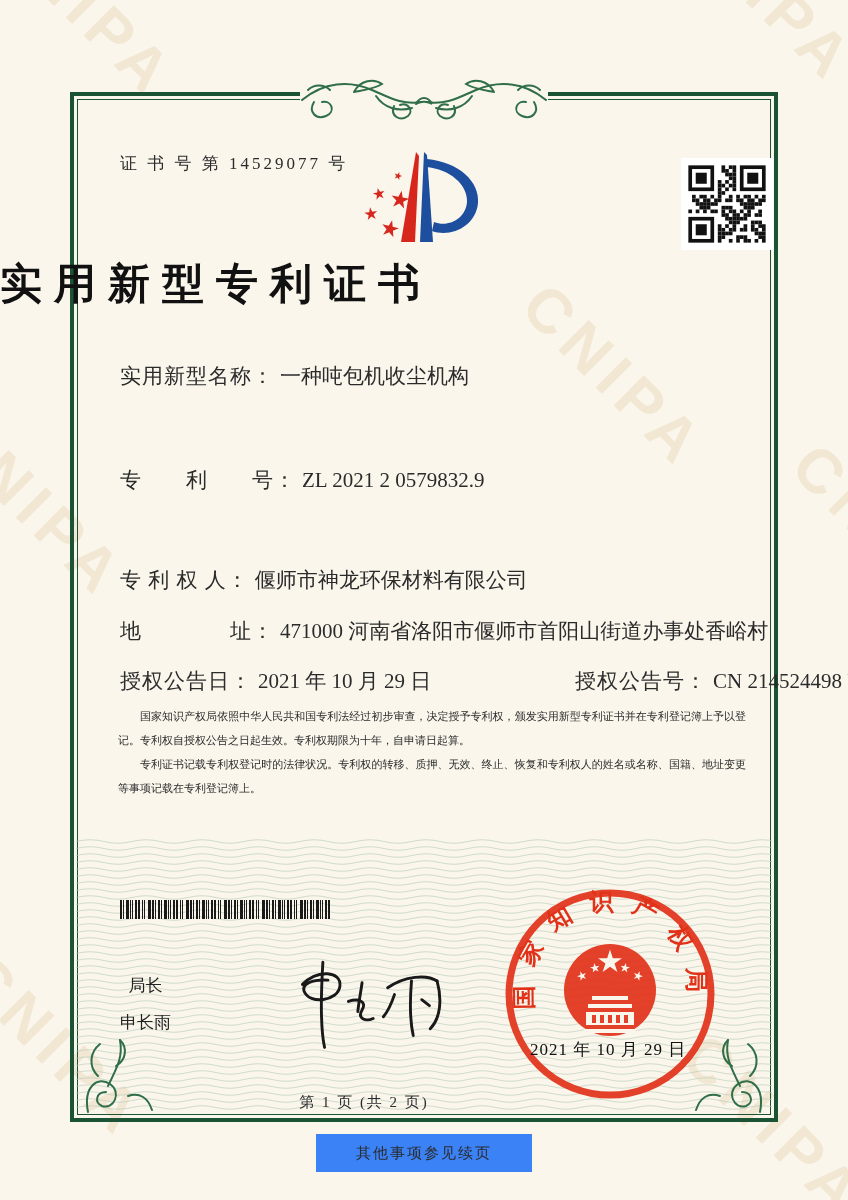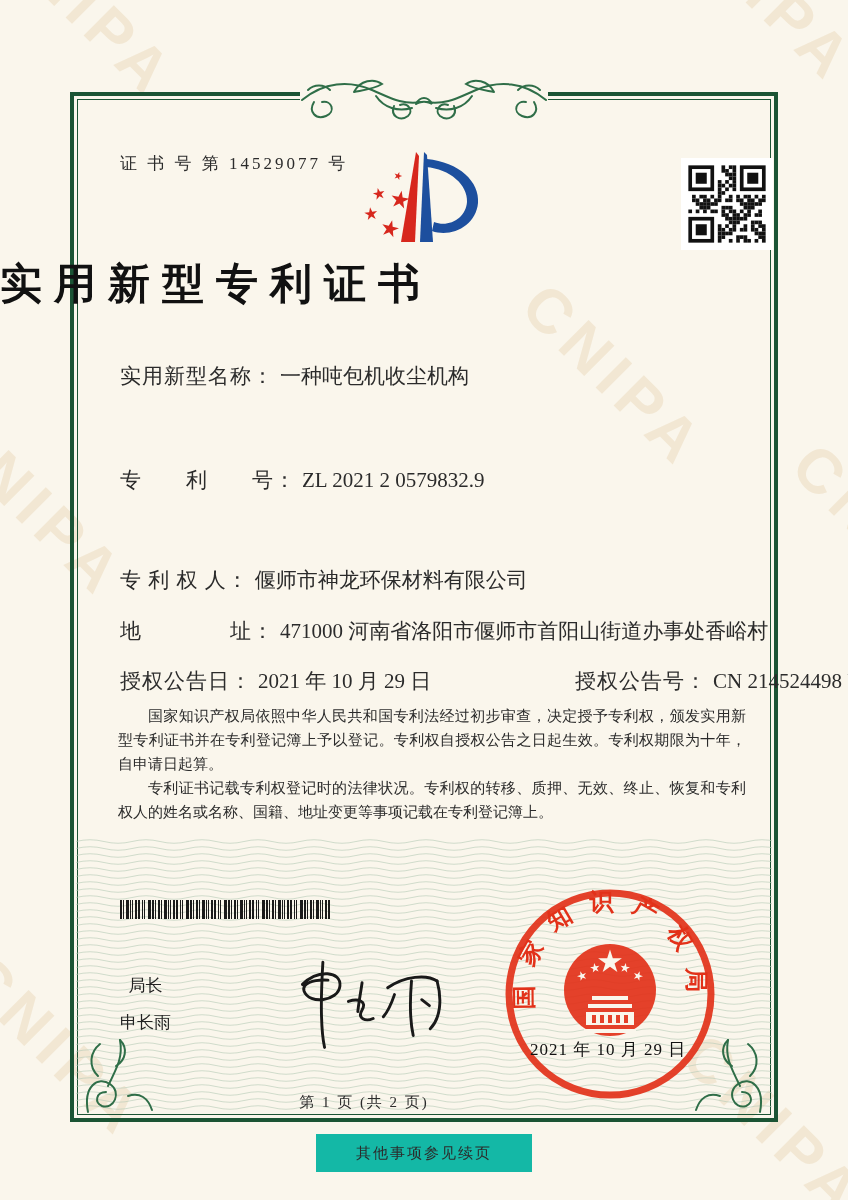--- a/index.html
+++ b/index.html
@@ -30,35 +30,35 @@
   .title{
     position:absolute;left:0;top:252px;width:848px;text-align:left;
     font-size:42px;font-weight:bold;letter-spacing:12px;color:#111;
   }
   .row{position:absolute;left:120px;width:620px;font-size:21px;white-space:nowrap;}
   .row .lbl{letter-spacing:1px;}
   .row .val{margin-left:6px;}
   .row2{position:absolute;left:455px;top:0;white-space:nowrap;}
   .paras{
     position:absolute;left:118px;top:700px;width:628px;
-    font-size:15px;line-height:24px;text-align:justify;
+    font-size:11px;line-height:24px;text-align:justify;
   }
   .paras p{margin:0;text-indent:2em;}
   .barcode{position:absolute;left:120px;top:896px;}
   .officer{position:absolute;left:120px;top:970px;font-family:"Liberation Sans","DejaVu Sans",sans-serif;font-size:17px;color:#222;}
   .officer div{margin-bottom:14px;text-align:center;}
   .signature{position:absolute;left:253px;top:948px;}
   .seal{position:absolute;left:500px;top:880px;width:220px;height:220px;}
   .seal-date{
     position:absolute;left:518px;top:1034px;width:180px;text-align:center;
     font-size:17px;color:#111;letter-spacing:1px;
   }
   .page-num{position:absolute;left:0;top:1089px;width:728px;text-align:center;font-size:15px;letter-spacing:2px;}
   .note-box{
-    position:absolute;left:316px;top:1130px;width:216px;height:38px;background:#14b8a6;
+    position:absolute;left:316px;top:1130px;width:216px;height:38px;background:#3b82f6;
     display:flex;align-items:center;justify-content:center;font-size:15px;letter-spacing:2px;
   }
   .ornament{position:absolute;left:294px;top:72px;width:260px;height:58px;z-index:3;}
   .corner-fl{position:absolute;z-index:2;}
 </style>
 </head>
 <body>
 
 <svg width="0" height="0" style="position:absolute" aria-hidden="true">
   <defs>

